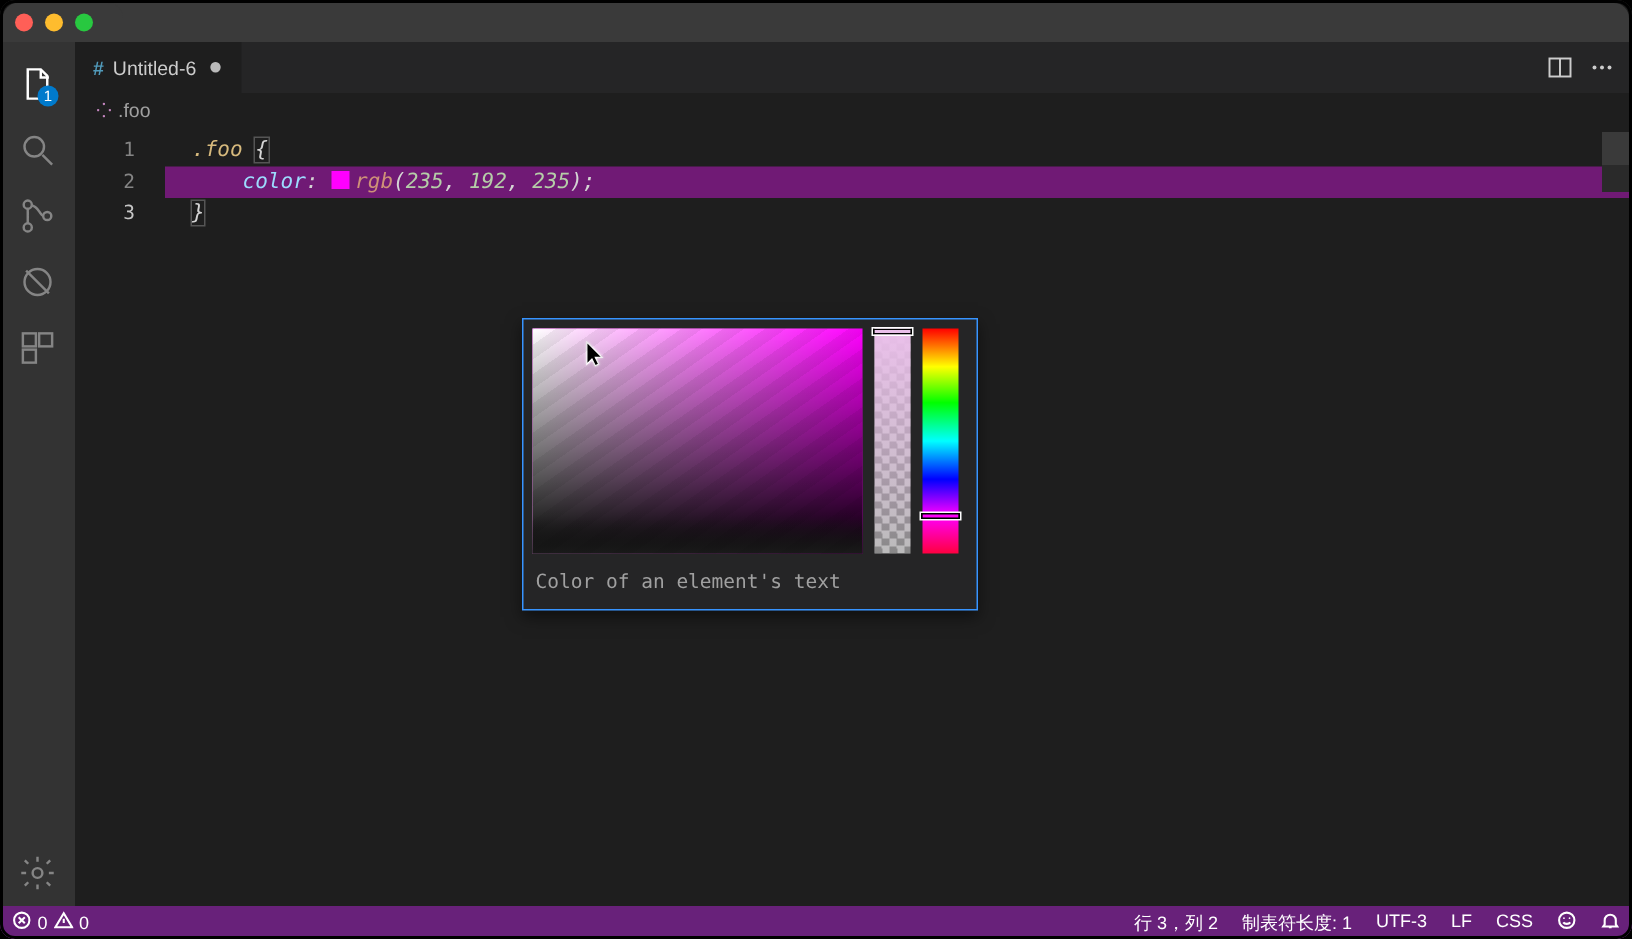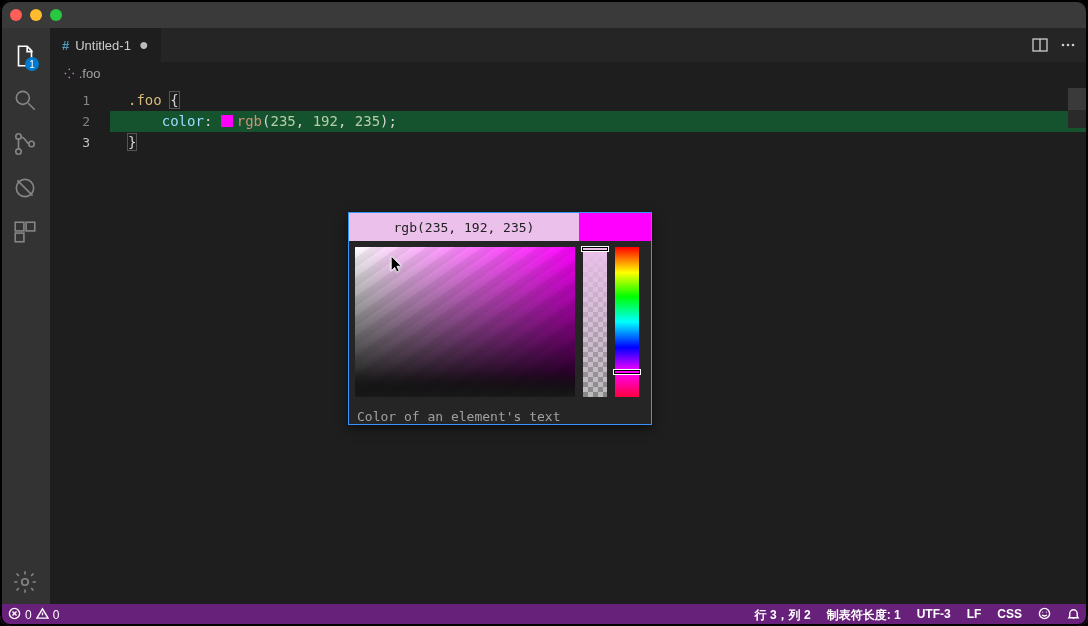--- a/index.html
+++ b/index.html
@@ -32,22 +32,22 @@
   
   .breadcrumb { position:absolute; left:50px; right:0; top:62px; height:22px; background:#1e1e1e; color:#a0a0a0; font-size:13px; display:flex; align-items:center; padding-left:14px; gap:4px; }
   .breadcrumb .pic { color:#c586c0; }
 
   
   .editor { position:absolute; left:50px; right:0; top:84px; bottom:22px; background:#1e1e1e; font-family: "Menlo","Consolas",monospace; font-size:14px; }
   .gutter { position:absolute; left:0; top:0; bottom:0; width:60px; text-align:right; color:#858585; padding-top:6px; }
   .gutter div{ height:21px; line-height:21px; padding-right:20px; font-size:13px;}
   .gutter div.active{ color:#c6c6c6; }
   .code { position:absolute; left:60px; right:0; top:0; bottom:0; padding-top:6px; }
-  .codeline { height:21px; line-height:21px; white-space:pre; }
-  .codeline.hl { background:#14532d; }
+  .codeline { height:21px; line-height:21px; white-space:pre;font-style:italic; }
+  .codeline.hl { background:#701a75; }
   .sel { color:#d7ba7d; }
   .prop { color:#9cdcfe; }
   .func { color:#ce9178; }
   .num { color:#b5cea8; }
   .pun { color:#d4d4d4; }
   .brace { color:#d4d4d4; }
   .bracehl { border:1px solid #555; margin:-1px; }
   .swatch { display:inline-block; width:12px; height:12px; background:#ff00ff; vertical-align:middle; margin-right:4px; transform:translateY(-1px); }
 
   
@@ -76,26 +76,26 @@
     background:
       linear-gradient(to bottom, #ebc0eb, rgba(235,192,235,0)),
       repeating-conic-gradient(#888 0% 25%, #bbb 0% 50%) 0 0/10px 10px;
   }
   .alpha-strip .handle{ position:absolute; left:-2px; right:-2px; top:-1px; height:6px; border:1px solid #fff; box-shadow:0 0 0 1px #000 inset;}
   .hue-strip { width:24px; height:150px; cursor:pointer;
     background:linear-gradient(to bottom, #ff0000 0%, #ffff00 17%, #00ff00 33%, #00ffff 50%, #0000ff 67%, #ff00ff 83%, #ff0040 100%);
     position:relative;
   }
   .hue-strip .handle{ position:absolute; left:-2px; right:-2px; bottom:22px; height:6px; border:1px solid #fff; box-shadow:0 0 0 1px #000 inset;}
-  .cp-hint{ padding:6px 8px 0; color:#a0a0a0; font-size:13px; }
+  .cp-hint{ padding:6px 8px 10px; color:#a0a0a0; font-size:13px; }
 
   
   .statusbar { position:absolute; left:0; right:0; bottom:0; height:22px; background:#68217a; color:#fff; font-size:12px; display:flex; align-items:center; }
   .statusbar .seg { padding:0 8px; height:100%; display:flex; align-items:center; gap:4px; cursor:pointer; }
-  .statusbar .right { margin-left:auto; display:flex;font-weight:bold; }
+  .statusbar .right { margin-left:auto; display:flex; }
   .sb-icon{display:inline-block;}
   .sb-icon svg{width:13px;height:13px;fill:none;stroke:#fff;stroke-width:1.5;}
 
   .rounded-bottom-mask{ position:absolute; inset:0; border-radius:10px; pointer-events:none; box-shadow:0 0 0 2px #000 inset; }
 </style>
 </head>
 <body>
 
 <div class="window">
   <div class="titlebar-strip"></div>
@@ -145,21 +145,21 @@
       <svg viewBox="0 0 24 24">
           <circle cx="12" cy="12" r="3"></circle>
           <path d="M12 2v3M12 19v3M4.2 4.2l2.1 2.1M17.7 17.7l2.1 2.1M2 12h3M19 12h3M4.2 19.8l2.1-2.1M17.7 6.3l2.1-2.1"></path>
         </svg>
     </div>
   </div>
 
   <div class="tabbar">
     <div class="tab">
       <span class="hash">#</span>
-      <span>Untitled-1</span>
+      <span>Untitled-6</span>
       <span class="dirty">●</span>
     </div>
     <div class="right">
       <span class="right-icon">
         <svg viewBox="0 0 16 16">
             <rect x="1" y="2" width="14" height="12"></rect>
             <path d="M8 2v12"></path>
           </svg>
       </span>
       <span class="right-icon">
@@ -182,24 +182,20 @@
       <div>1</div>
       <div>2</div>
       <div class="active">3</div>
     </div>
     <div class="code">
       <div class="codeline"><span style="padding-left:18px;"></span><span class="sel">.foo</span> <span class="brace bracehl">{</span></div>
       <div class="codeline hl"><span style="padding-left:18px;"></span><span>    </span><span class="prop">color</span><span class="pun">: </span><span class="swatch"></span><span class="func">rgb</span><span class="pun">(</span><span class="num">235</span><span class="pun">, </span><span class="num">192</span><span class="pun">, </span><span class="num">235</span><span class="pun">)</span><span class="pun">;</span></div>
       <div class="codeline"><span style="padding-left:18px;"></span><span class="brace bracehl">}</span></div>
 
       <div class="colorpicker">
-        <div class="cp-header">
-          <div class="cp-title">rgb(235, 192, 235)</div>
-          <div class="cp-curcolor"></div>
-        </div>
         <div class="cp-body">
           <div class="sv-box">
             <div class="sv-bottomshade"></div>
             <div class="cursor-arrow">
               <svg viewBox="0 0 16 16">
                   <path d="M2 1l0 13 3-3 2 4 2-1-2-4h4z" fill="#000" stroke="#fff" stroke-width="0.7"></path>
                 </svg>
             </div>
           </div>
           <div class="alpha-strip">

